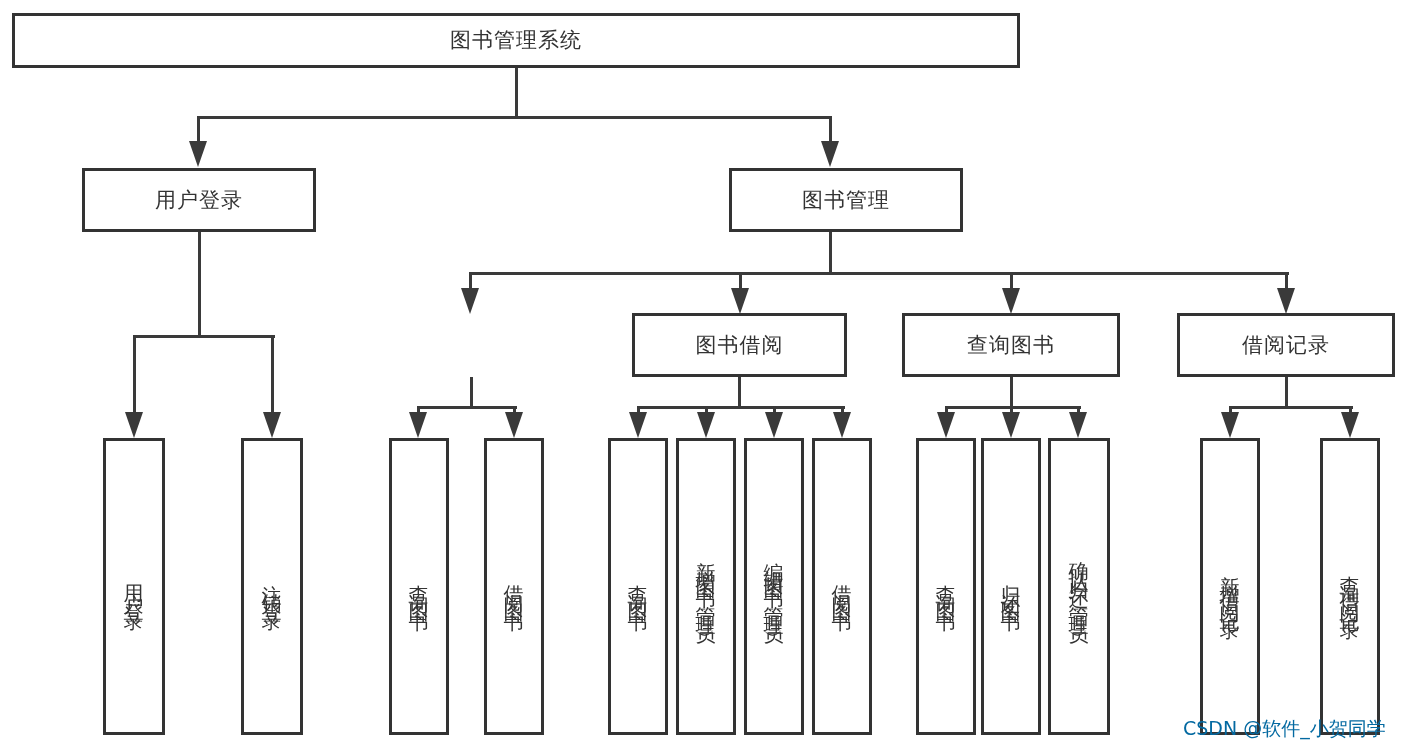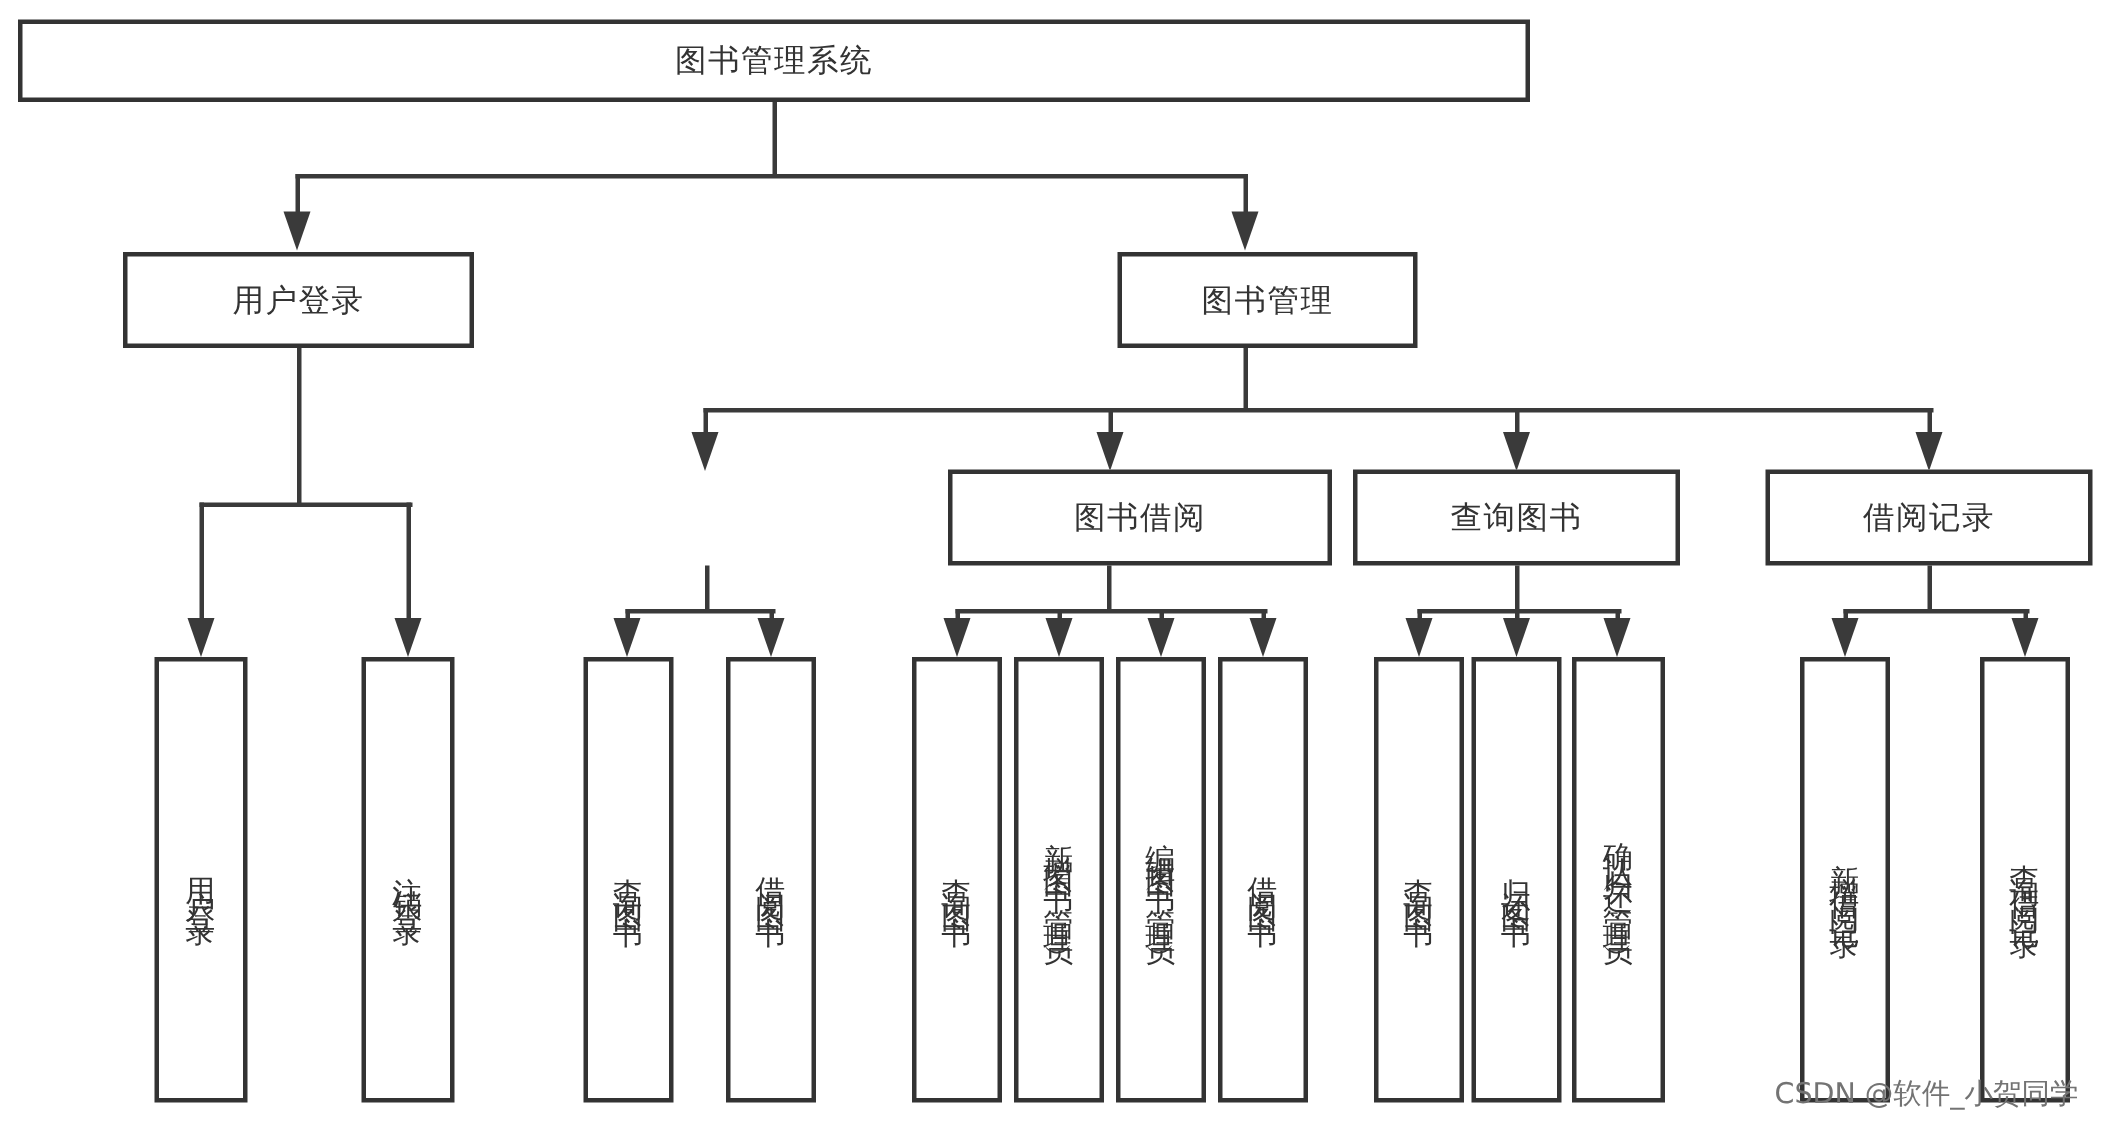--- a/index.html
+++ b/index.html
@@ -34,61 +34,61 @@
   .vl{width:3px;}
   .arw{
     position:absolute;width:0;height:0;
     border-left:9px solid transparent;
     border-right:9px solid transparent;
     border-top:26px solid #3a3a3a;
   }
   .watermark{
     position:absolute;
     left:1183px;top:716px;
-    color:#737373;
+    color:#0369a1;
     font-size:19px;
     white-space:nowrap;
   }
 </style>
 </head>
 <body>
 
 <div id="stage">
 
   <div class="node" style="left:12px;top:13px;width:1008px;height:55px">图书管理系统</div>
 
   <div class="vl" style="left:515px;top:68px;height:49px"></div>
   <div class="hl" style="left:197px;top:116px;width:635px"></div>
   <div class="vl" style="left:197px;top:116px;height:27px"></div>
   <div class="arw" style="left:189px;top:141px"></div>
   <div class="vl" style="left:829px;top:116px;height:27px"></div>
   <div class="arw" style="left:821px;top:141px"></div>
 
   <div class="node" style="left:82px;top:168px;width:234px;height:64px">用户登录</div>
-  <div class="node" style="left:745px;top:168px;width:200px;height:64px">图书管理</div>
+  <div class="node" style="left:729px;top:168px;width:234px;height:64px">图书管理</div>
 
   <div class="vl" style="left:198px;top:232px;height:105px"></div>
   <div class="hl" style="left:133px;top:335px;width:142px"></div>
   <div class="vl" style="left:133px;top:335px;height:79px"></div>
   <div class="arw" style="left:125px;top:412px"></div>
   <div class="vl" style="left:271px;top:335px;height:79px"></div>
   <div class="arw" style="left:263px;top:412px"></div>
 
   <div class="vl" style="left:829px;top:232px;height:42px"></div>
   <div class="hl" style="left:469px;top:272px;width:820px"></div>
   <div class="vl" style="left:469px;top:272px;height:18px"></div>
   <div class="arw" style="left:461px;top:288px"></div>
   <div class="vl" style="left:739px;top:272px;height:18px"></div>
   <div class="arw" style="left:731px;top:288px"></div>
   <div class="vl" style="left:1010px;top:272px;height:18px"></div>
   <div class="arw" style="left:1002px;top:288px"></div>
   <div class="vl" style="left:1285px;top:272px;height:18px"></div>
   <div class="arw" style="left:1277px;top:288px"></div>
 
-  <div class="node" style="left:632px;top:313px;width:256px;height:64px">图书借阅</div>
+  <div class="node" style="left:632px;top:313px;width:215px;height:64px">图书借阅</div>
   <div class="node" style="left:902px;top:313px;width:218px;height:64px">查询图书</div>
   <div class="node" style="left:1177px;top:313px;width:218px;height:64px">借阅记录</div>
 
   <div class="vl" style="left:470px;top:377px;height:31px"></div>
   <div class="hl" style="left:417px;top:406px;width:100px"></div>
   <div class="vl" style="left:417px;top:406px;height:8px"></div>
   <div class="arw" style="left:409px;top:412px"></div>
   <div class="vl" style="left:513px;top:406px;height:8px"></div>
   <div class="arw" style="left:505px;top:412px"></div>
 

